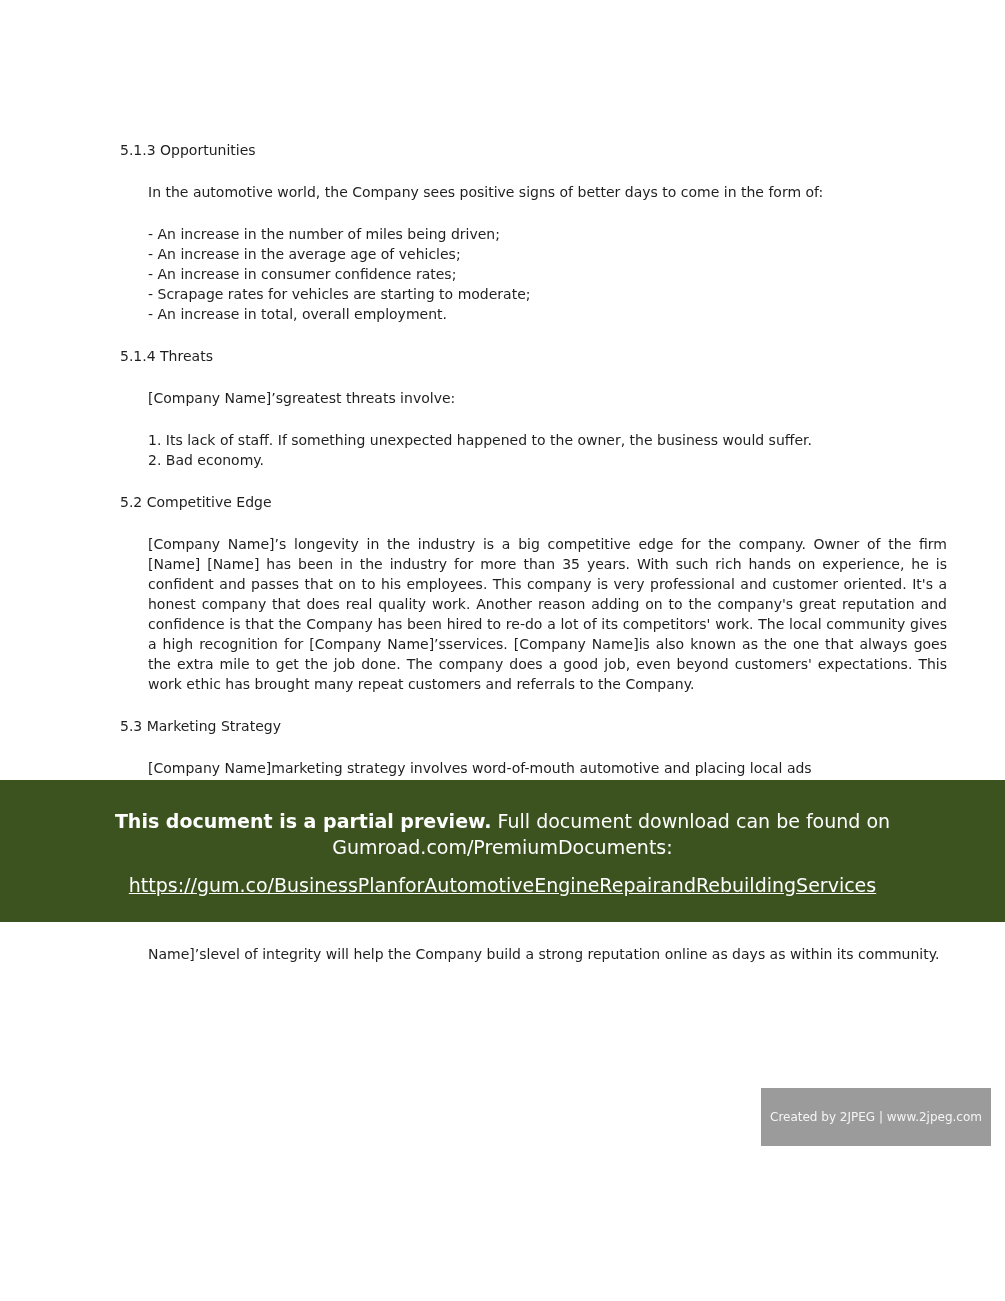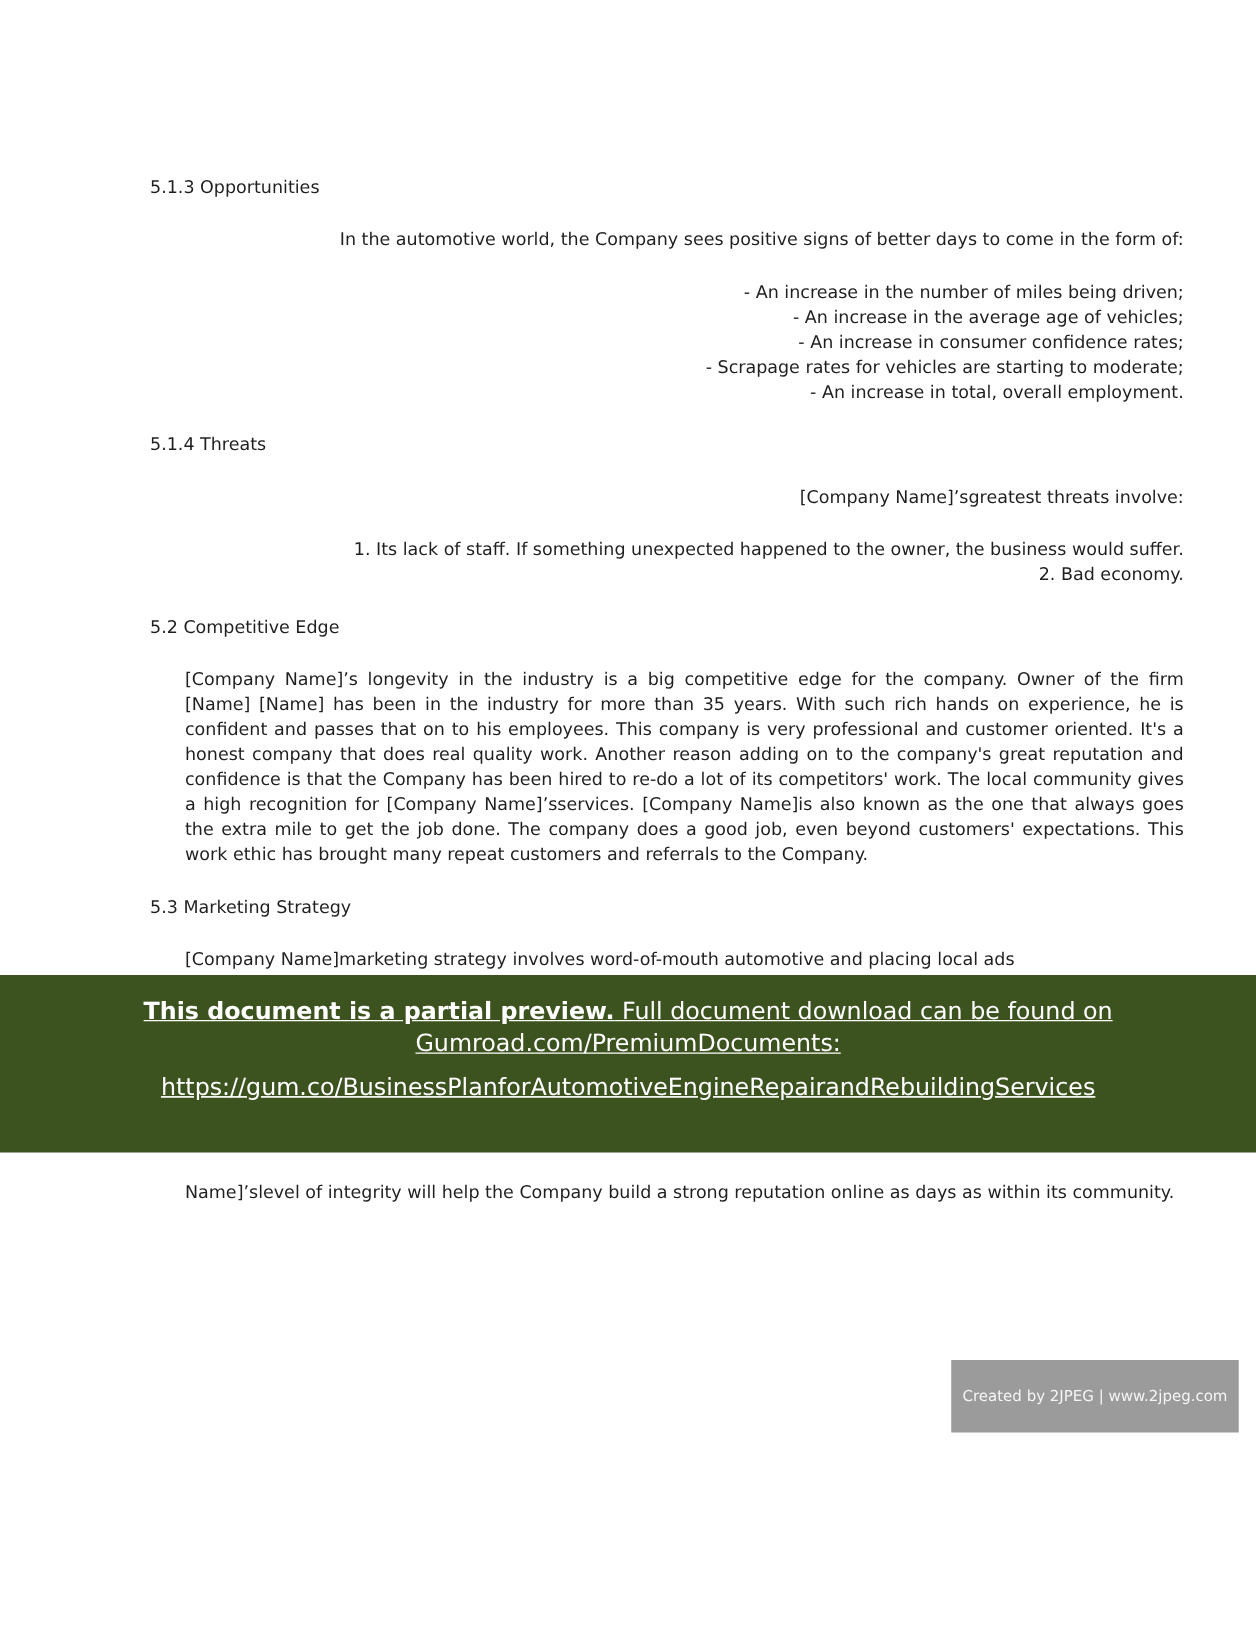--- a/index.html
+++ b/index.html
@@ -23,50 +23,47 @@
   }
   .heading {
     margin: 22px 0 0 0;
     font-weight: normal;
   }
   .heading:first-child {
     margin-top: 0;
   }
   .para {
     margin: 22px 0 0 28px;
-    text-align: right;
   }
   .para.justify {
     text-align: justify;
   }
   .list .line {
     white-space: pre-wrap;
   }
   .banner {
     margin: 2px -58px 0 -120px;
     height: 142px;
     box-sizing: border-box;
     padding-top: 16px;
     background: #3c521f;
     color: #ffffff;
     text-align: center;
     font-size: 19px;
     line-height: 26px;
   }
   .banner-text {
-    margin: 0 auto;
+    margin: 12px auto;
     max-width: 850px;
-    text-decoration: underline;
   }
   .banner-bold {
     font-weight: bold;
   }
   .banner-link-row {
     margin: 9px auto 0 auto;
-    text-decoration: underline;
   }
   .banner-link {
     color: #ffffff;
     text-decoration: underline;
   }
   .watermark {
     position: absolute;
     right: 14px;
     bottom: 8px;
     background: rgba(130, 130, 130, 0.8);

